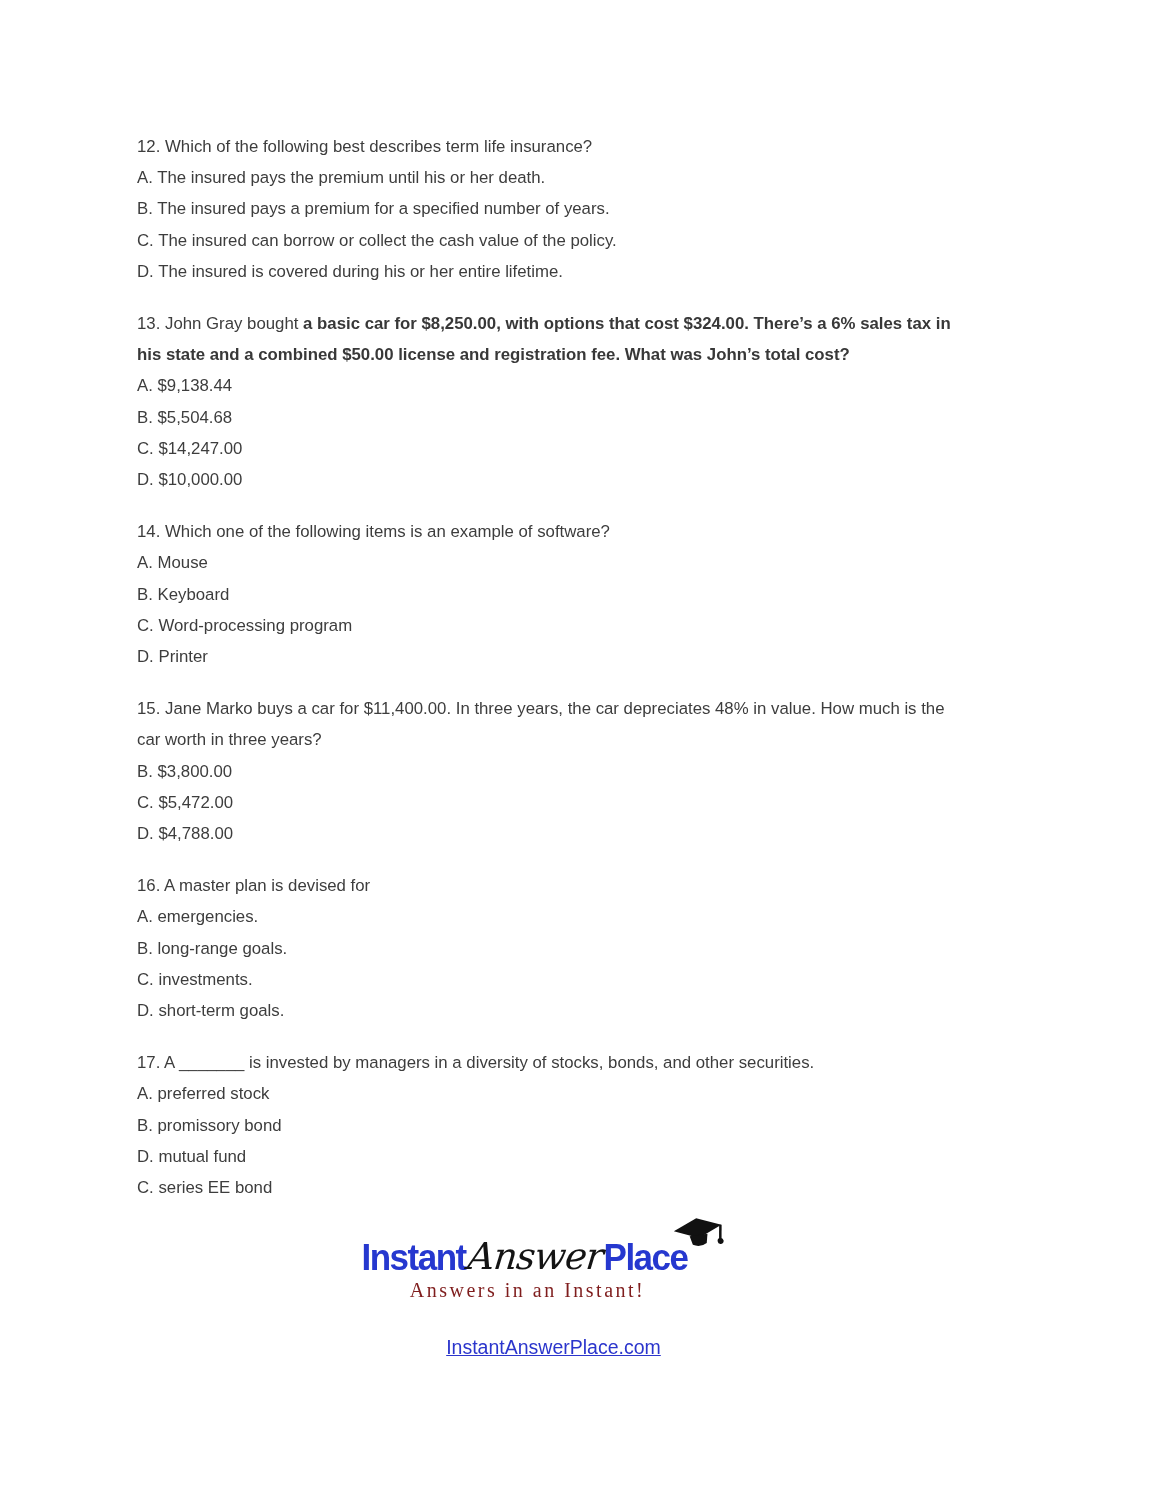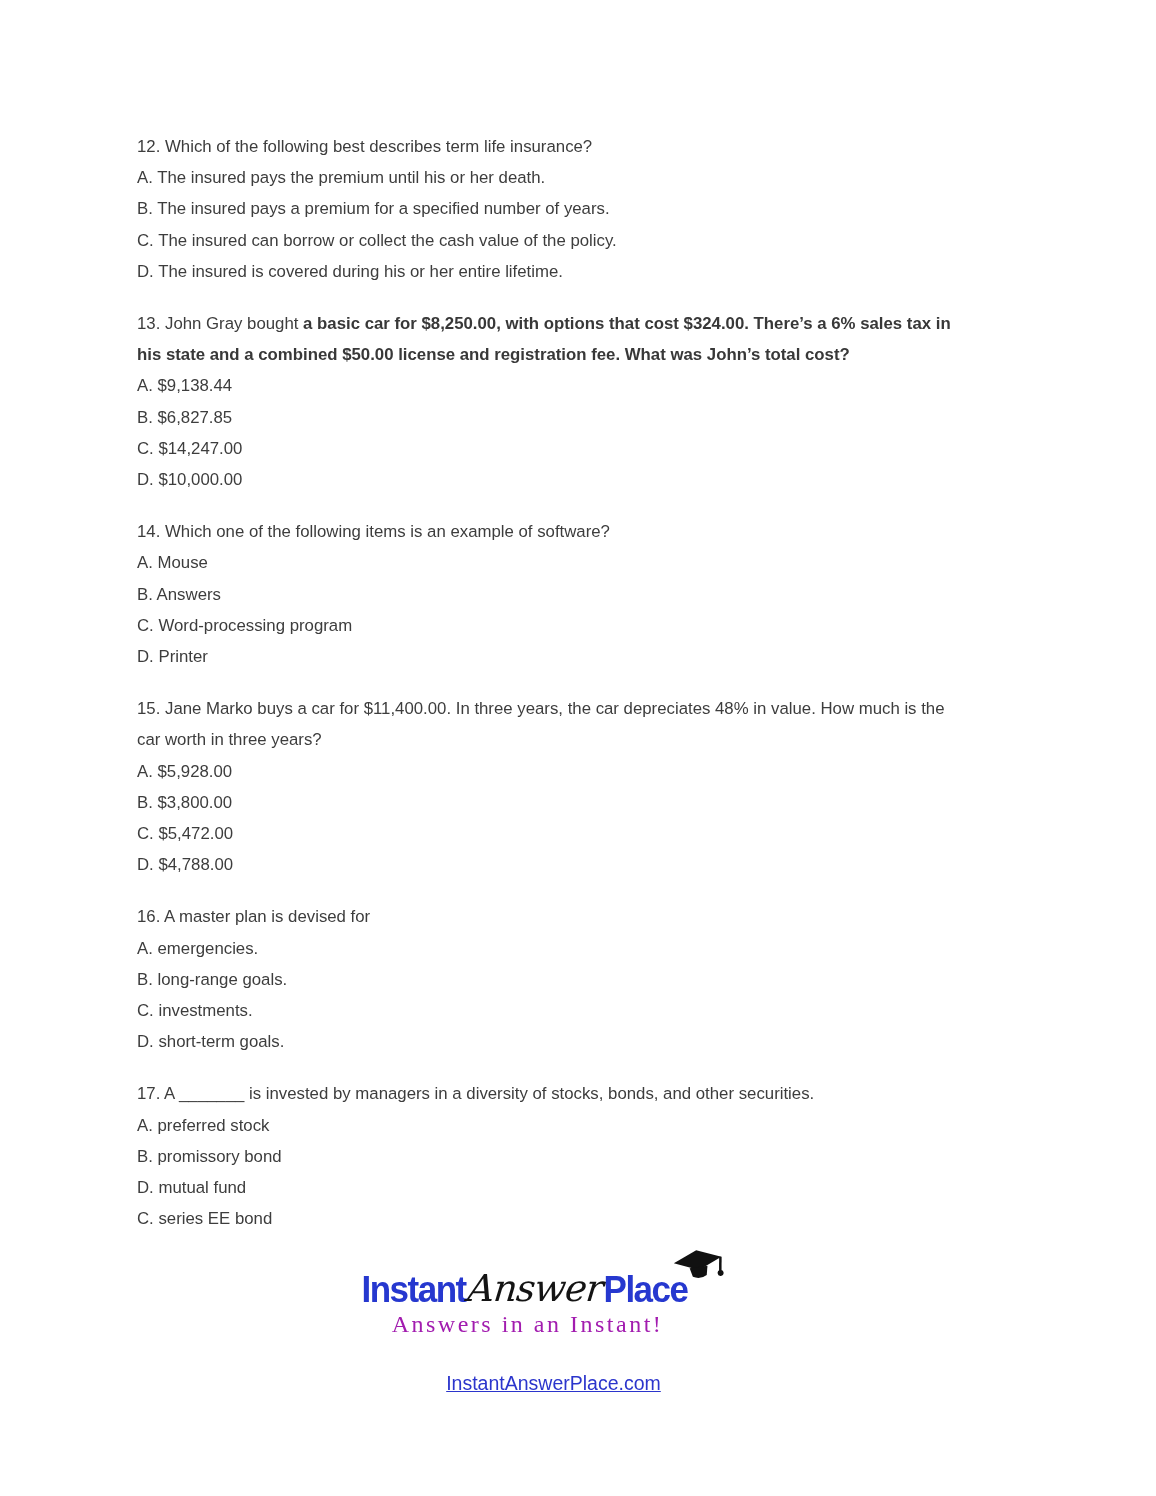--- a/index.html
+++ b/index.html
@@ -60,23 +60,23 @@
   .cap-icon {
     display: inline-block;
     position: relative;
     width: 52px;
     height: 38px;
     margin-left: -16px;
     transform: translateY(-16px);
   }
   .tagline {
     font-family: "Liberation Serif", serif;
-    font-size: 24px;
+    font-size: 20px;
     letter-spacing: 2.5px;
-    color: #a21caf;
+    color: #7f1d1d;
     margin-top: 1px;
     margin-right: 30px;
   }
   .site-link-row { margin-top: 34px; text-align: center; }
   .site-link {
     font-family: "Liberation Sans", sans-serif;
     font-size: 19.5px;
     color: #2b35cc;
     text-decoration: underline;
     cursor: pointer;
@@ -93,36 +93,35 @@
       <p>12. Which of the following best describes term life insurance?</p>
       <p>A. The insured pays the premium until his or her death.</p>
       <p>B. The insured pays a premium for a specified number of years.</p>
       <p>C. The insured can borrow or collect the cash value of the policy.</p>
       <p>D. The insured is covered during his or her entire lifetime.</p>
     </section>
 
     <section class="question">
       <p><span>13. John Gray bought </span><span class="prompt-bold">a basic car for $8,250.00, with options that cost $324.00. There’s a 6% sales tax in his state and a combined $50.00 license and registration fee. What was John’s total cost?</span></p>
       <p>A. $9,138.44</p>
-      <p>B. $6,827.85</p>
+      <p>B. $5,504.68</p>
       <p>C. $14,247.00</p>
       <p>D. $10,000.00</p>
     </section>
 
     <section class="question">
       <p>14. Which one of the following items is an example of software?</p>
       <p>A. Mouse</p>
-      <p>B. Answers</p>
+      <p>B. Keyboard</p>
       <p>C. Word-processing program</p>
       <p>D. Printer</p>
     </section>
 
     <section class="question">
       <p>15. Jane Marko buys a car for $11,400.00. In three years, the car depreciates 48% in value. How much is the car worth in three years?</p>
-      <p>A. $5,928.00</p>
       <p>B. $3,800.00</p>
       <p>C. $5,472.00</p>
       <p>D. $4,788.00</p>
     </section>
 
     <section class="question">
       <p>16. A master plan is devised for</p>
       <p>A. emergencies.</p>
       <p>B. long-range goals.</p>
       <p>C. investments.</p>

